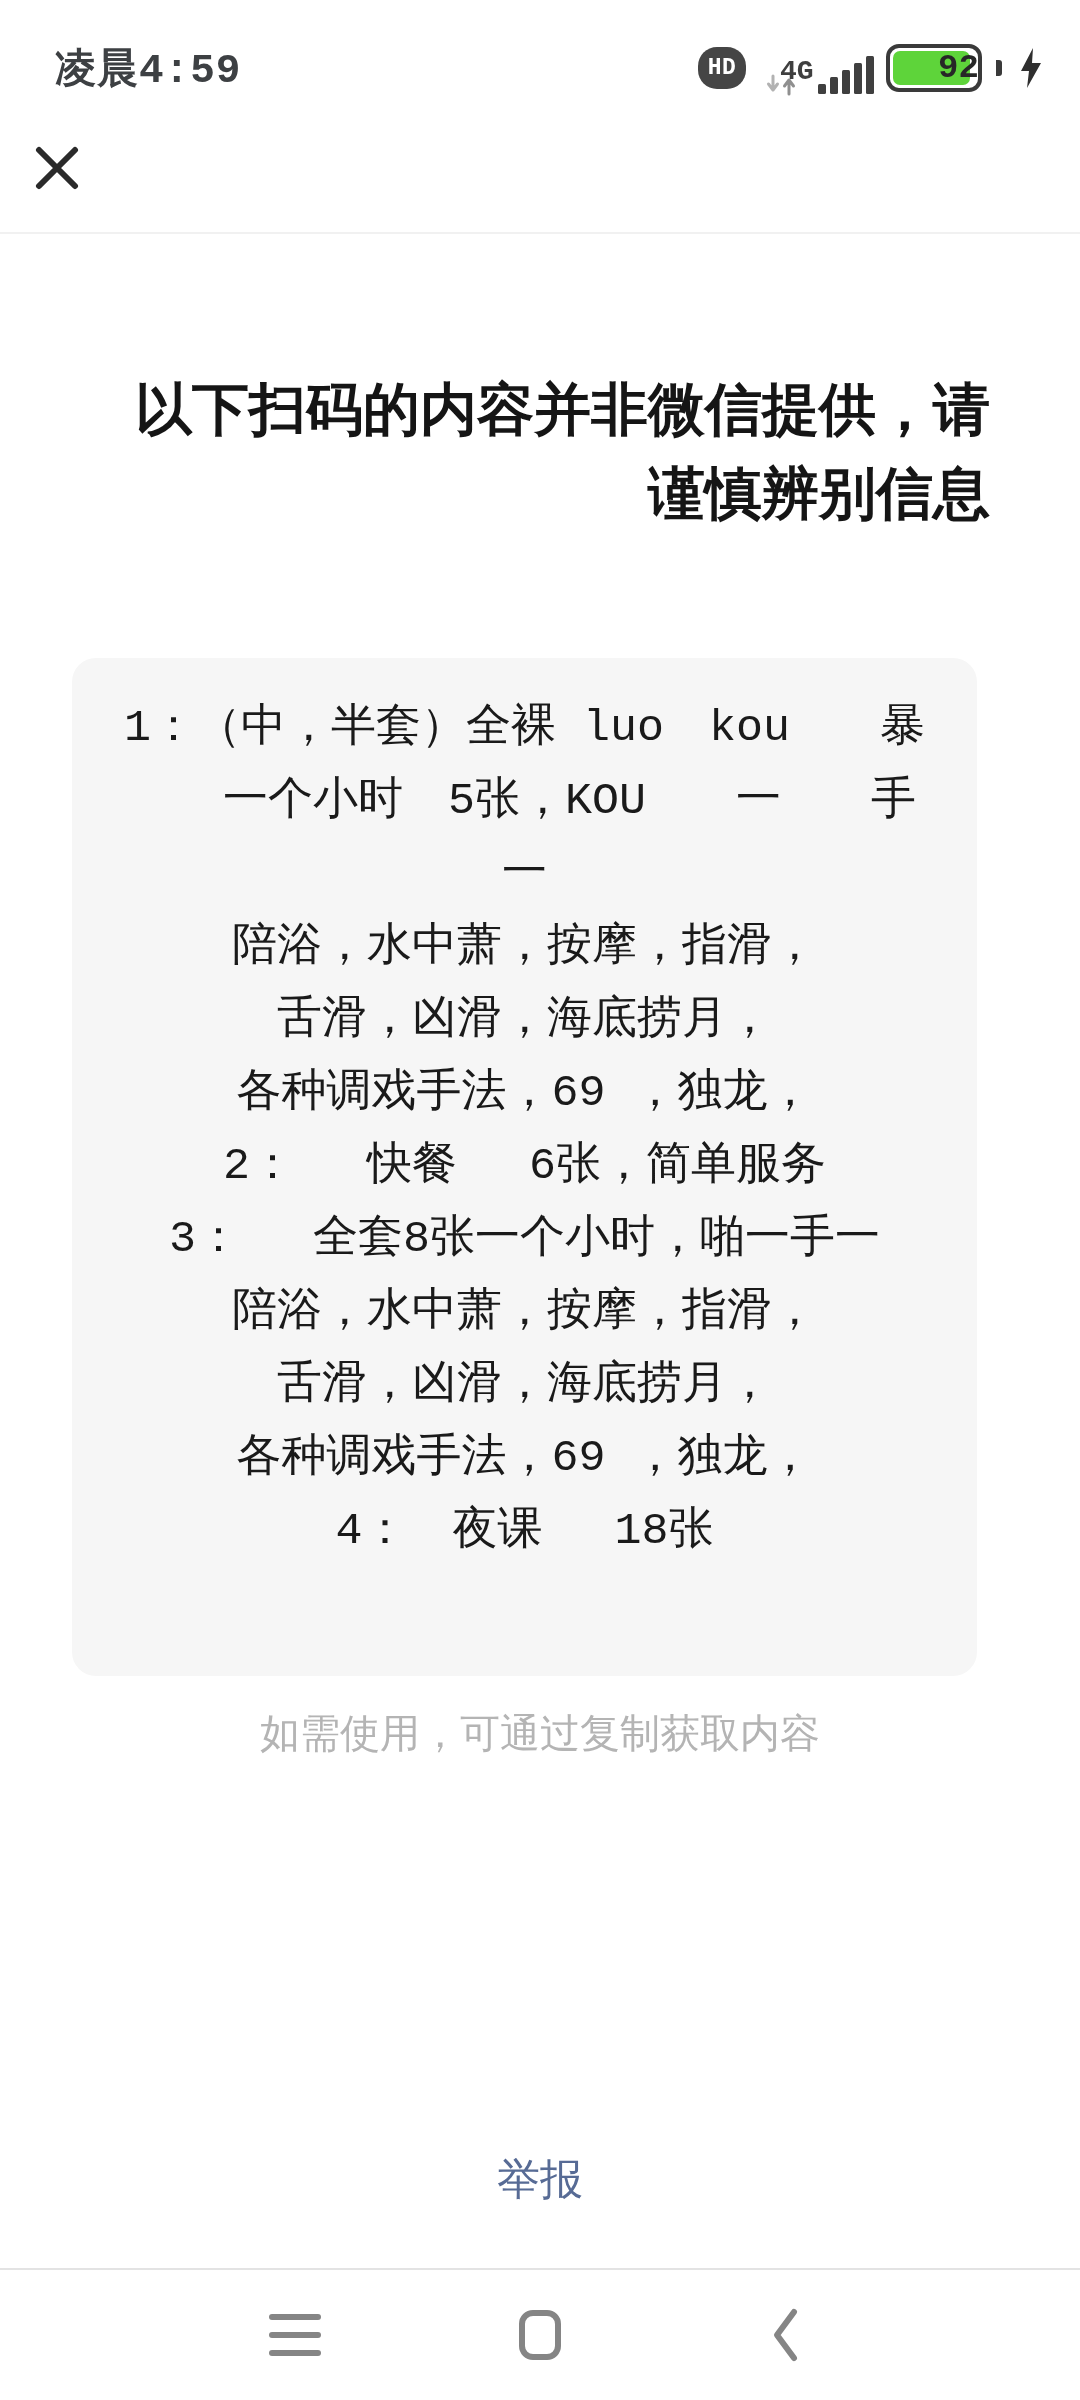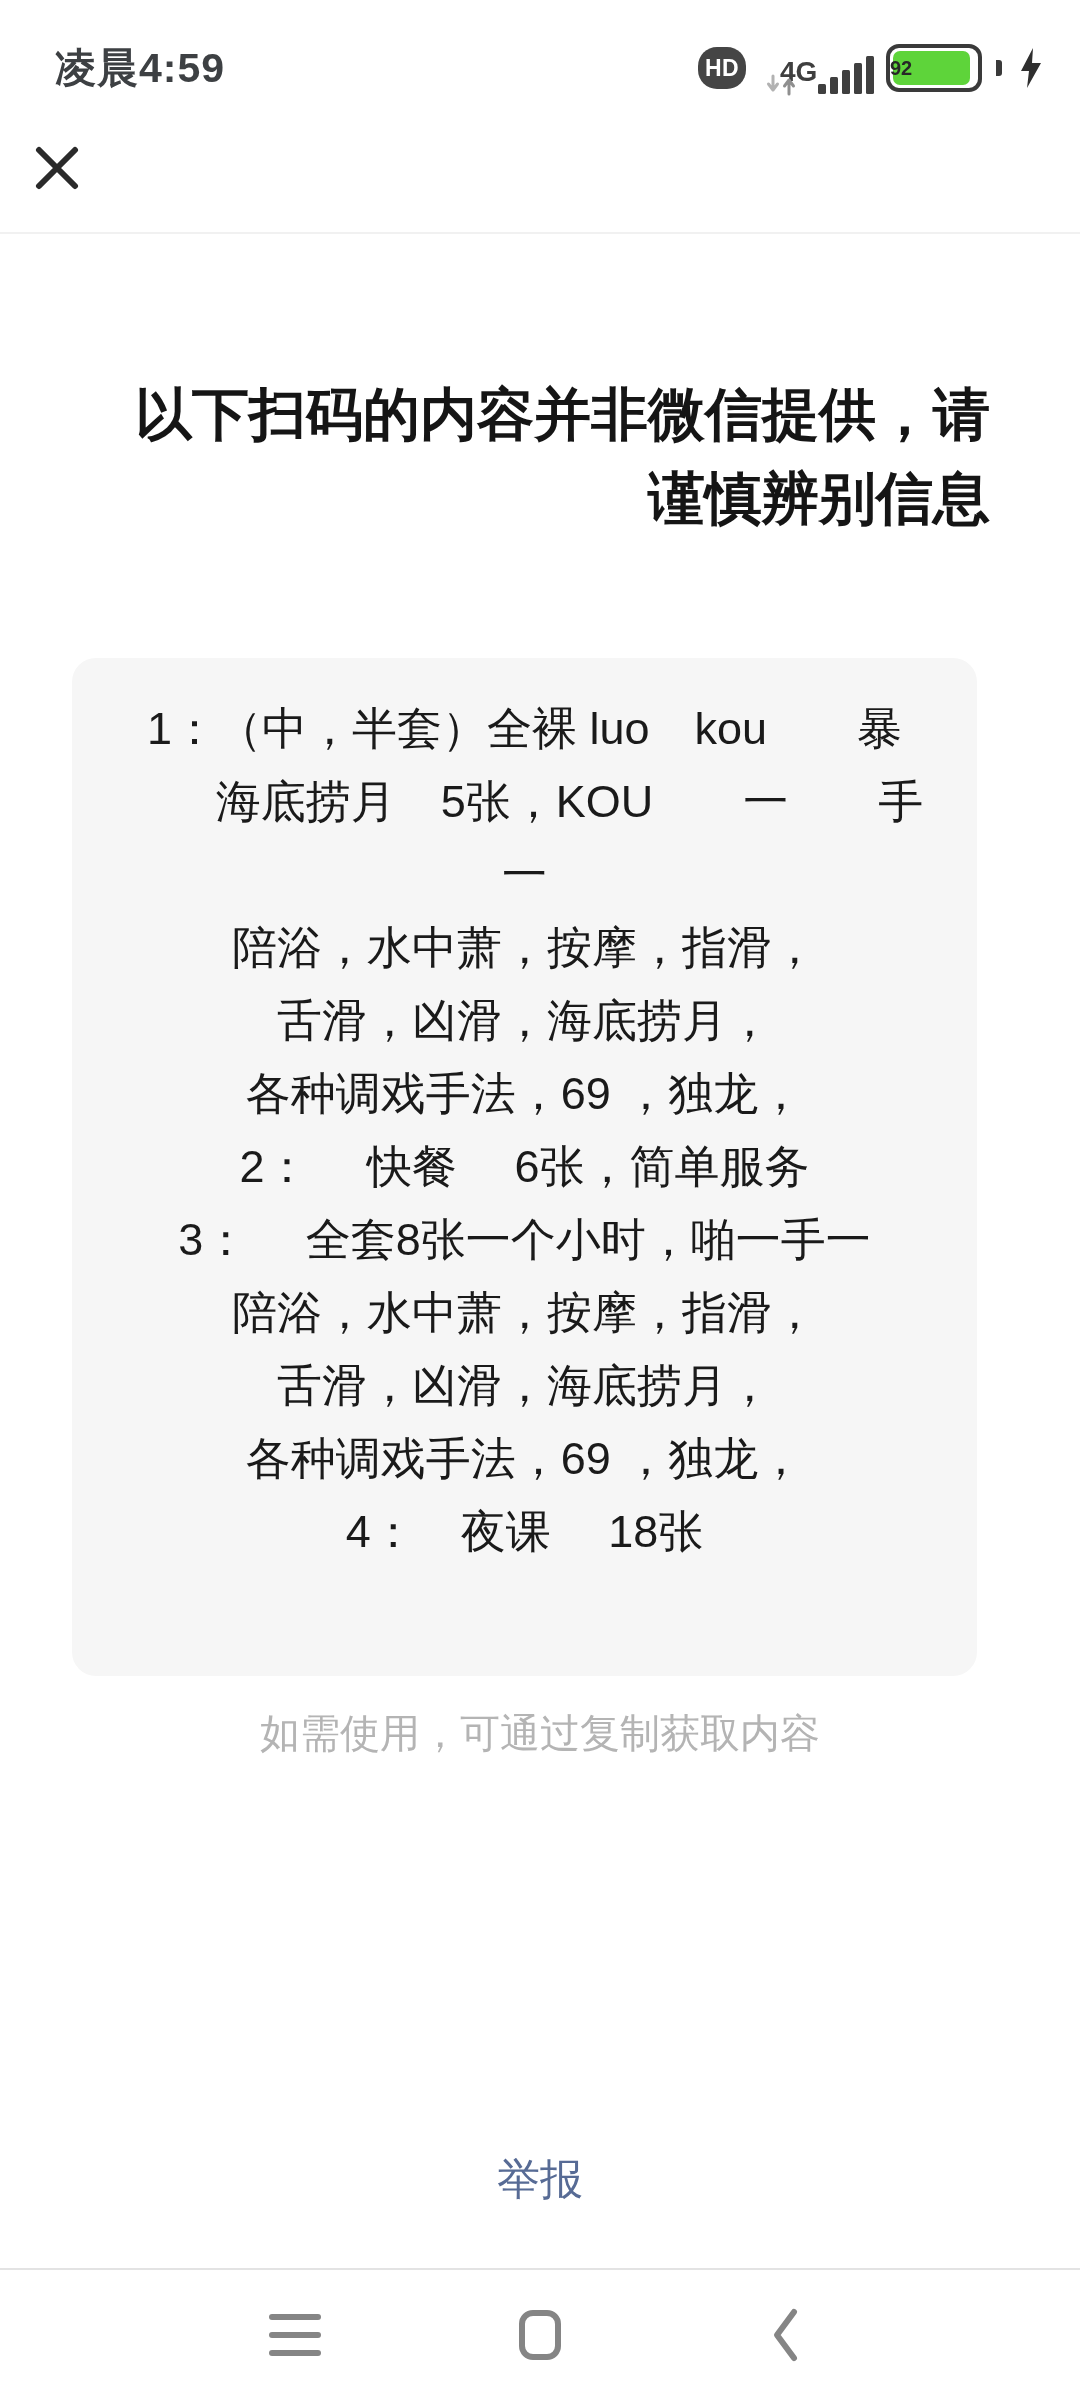--- a/index.html
+++ b/index.html
@@ -1,33 +1,33 @@
 <!DOCTYPE html>
 <html style="--link: #576b95; --battery-green: #5ed43a; --box-bg: #f6f6f6; --hint-gray: #b4b4b4; --icon-gray: #858585;"><head>
 <meta charset="utf-8">
 <style>
   html,body{margin:0;padding:0;background:#ffffff;}
   .screen{
     position:relative;width:1080px;height:2400px;background:#ffffff;overflow:hidden;
-    font-family:Liberation Sans, sans-serif;
+    font-family:Liberation Mono, monospace;
   }
   
   .status-bar{position:absolute;top:30px;left:0;right:0;height:76px;display:flex;align-items:center;padding:0 36px 0 55px;box-sizing:border-box;}
   .status-time{font-size:41px;font-weight:600;color:#3d4043;letter-spacing:1px;}
   .status-right{margin-left:auto;display:flex;align-items:center;gap:12px;}
   .hd-badge{width:48px;height:42px;background:#454545;border-radius:19px;color:#fff;font-size:23px;font-weight:700;display:flex;align-items:center;justify-content:center;letter-spacing:0.5px;}
   .signal-cluster{position:relative;width:116px;height:56px;}
   .net-label{position:absolute;top:-4px;left:22px;font-size:28px;font-weight:600;color:#3f3f3f;margin-top:20px;}
   .net-arrows{position:absolute;left:8px;bottom:0;}
   .sig-bars{position:absolute;right:0;bottom:2px;display:flex;align-items:flex-end;gap:4px;}
   .sig-bars span{display:block;width:8px;background:#3f3f3f;border-radius:1.5px;}
   .b1{height:10px;}.b2{height:17px;}.b3{height:24px;}.b4{height:31px;}.b5{height:38px;}
   .battery{position:relative;width:96px;height:48px;border:4px solid #3a3a3a;border-radius:13px;box-sizing:border-box;background:#fff;display:flex;align-items:center;}
   .battery-fill{position:absolute;left:3px;top:3px;bottom:3px;width:87%;background:var(--battery-green,#5ed43a);border-radius:7px;}
-  .battery-text{position:relative;width:87%;text-align:left;font-size:20px;font-weight:600;color:#272727;}
+  .battery-text{position:relative;width:87%;text-align:right;font-size:34px;font-weight:600;color:#272727;padding-left:48px;}
   .battery-tip{width:6px;height:16px;background:#3a3a3a;border-radius:0 3px 3px 0;margin-left:2px;}
   .bolt{margin-left:4px;display:flex;align-items:center;}
   
   .close-btn{position:absolute;top:138px;left:26px;width:62px;height:62px;background:none;border:none;padding:8px;cursor:pointer;}
   .header-divider{position:absolute;top:232px;left:0;width:100%;height:2px;background:#f1f1f1;}
   
   .warning-title{position:absolute;top:372px;left:90px;width:900px;font-size:57px;line-height:84px;font-weight:700;color:#151515;text-align:right;margin:0;}
   
   .content-box{position:absolute;top:658px;left:72px;width:905px;height:1018px;box-sizing:border-box;background:var(--box-bg,#f6f6f6);border-radius:24px;padding-top:34px;}
   .content-box .line{font-size:45px;line-height:73px;color:#1a1a1a;text-align:center;white-space:pre;}
@@ -86,21 +86,21 @@
     <svg width="44" height="44" viewBox="0 0 44 44">
       <path d="M4 4 L40 40 M40 4 L4 40" stroke="#2a2a2a" stroke-width="6" stroke-linecap="round"></path>
     </svg>
   </button>
   <div class="header-divider"></div>
 
   <h1 class="warning-title">以下扫码的内容并非微信提供，请谨慎辨别信息</h1>
 
   <div class="content-box">
       <div class="line">1：（中，半套）全裸 luo　kou　　暴</div>
-      <div class="line">　　海底捞月　5张，KOU　　一　　手</div>
+      <div class="line">　　一个小时　5张，KOU　　一　　手</div>
       <div class="line">一</div>
       <div class="line">陪浴，水中萧，按摩，指滑，</div>
       <div class="line">舌滑，凶滑，海底捞月，</div>
       <div class="line">各种调戏手法，69 ，独龙，</div>
       <div class="line">2：　 快餐　 6张，简单服务</div>
       <div class="line">3：　 全套8张一个小时，啪一手一</div>
       <div class="line">陪浴，水中萧，按摩，指滑，</div>
       <div class="line">舌滑，凶滑，海底捞月，</div>
       <div class="line">各种调戏手法，69 ，独龙，</div>
       <div class="line">4：　夜课　 18张</div>

